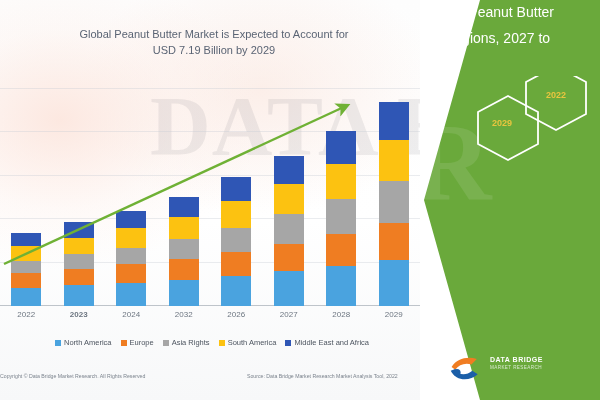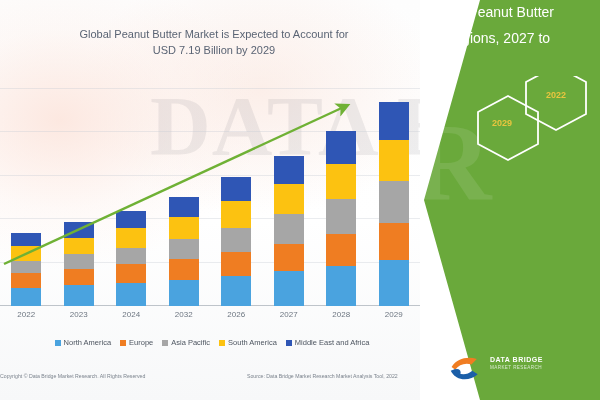--- a/index.html
+++ b/index.html
@@ -319,41 +319,41 @@
     <defs>
       <marker id="arrowhead" markerWidth="6" markerHeight="6" refX="4" refY="3" orient="auto">
         <path d="M0,0 L6,3 L0,6 L1.5,3 Z" fill="#6fb135"></path>
       </marker>
     </defs>
     <line x1="4" y1="176" x2="346" y2="18" stroke="#6fb135" stroke-width="2.4" marker-end="url(#arrowhead)"></line>
   </svg>
 
   <div class="xaxis" id="xaxis">
       <div class="xtick" style="left: 6.25px; width: 40px;">2022</div>
-      <div class="xtick" style="left: 58.75px; width: 40px;">2023</div>
+      <div class="xtick" style="left: 58.75px; width: 40px; font-weight: bold;">2023</div>
       <div class="xtick" style="left: 111.25px; width: 40px;">2024</div>
       <div class="xtick" style="left: 163.75px; width: 40px;">2032</div>
       <div class="xtick" style="left: 216.25px; width: 40px;">2026</div>
       <div class="xtick" style="left: 268.75px; width: 40px;">2027</div>
       <div class="xtick" style="left: 321.25px; width: 40px;">2028</div>
       <div class="xtick" style="left: 373.75px; width: 40px;">2029</div>
     </div>
 
   <div class="legend" id="legend">
       <div class="legend-item">
         <span class="legend-swatch" style="background: rgb(74, 163, 223);"></span>
         <span>North America</span>
       </div>
       <div class="legend-item">
         <span class="legend-swatch" style="background: rgb(239, 125, 34);"></span>
         <span>Europe</span>
       </div>
       <div class="legend-item">
         <span class="legend-swatch" style="background: rgb(166, 166, 166);"></span>
-        <span>Asia Pacific</span>
+        <span>Asia Rights</span>
       </div>
       <div class="legend-item">
         <span class="legend-swatch" style="background: rgb(252, 194, 17);"></span>
         <span>South America</span>
       </div>
       <div class="legend-item">
         <span class="legend-swatch" style="background: rgb(47, 86, 181);"></span>
         <span>Middle East and Africa</span>
       </div>
     </div>

